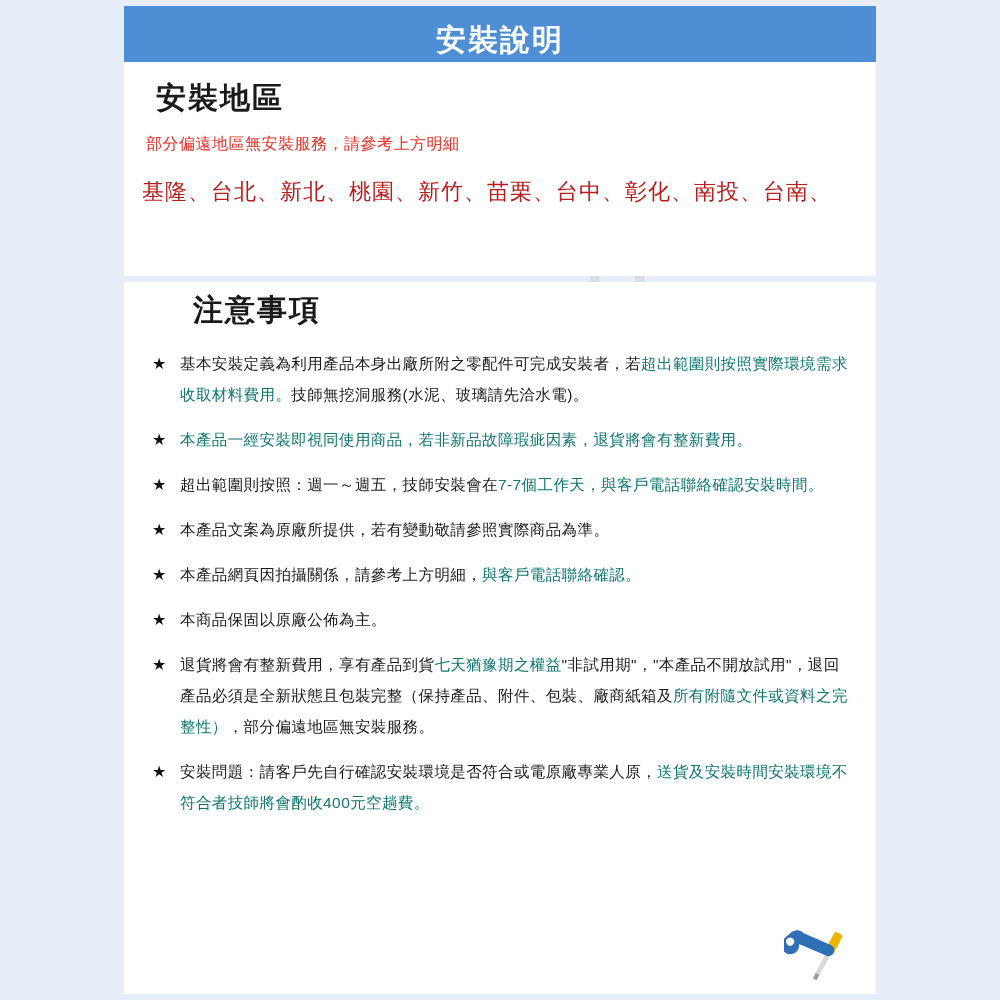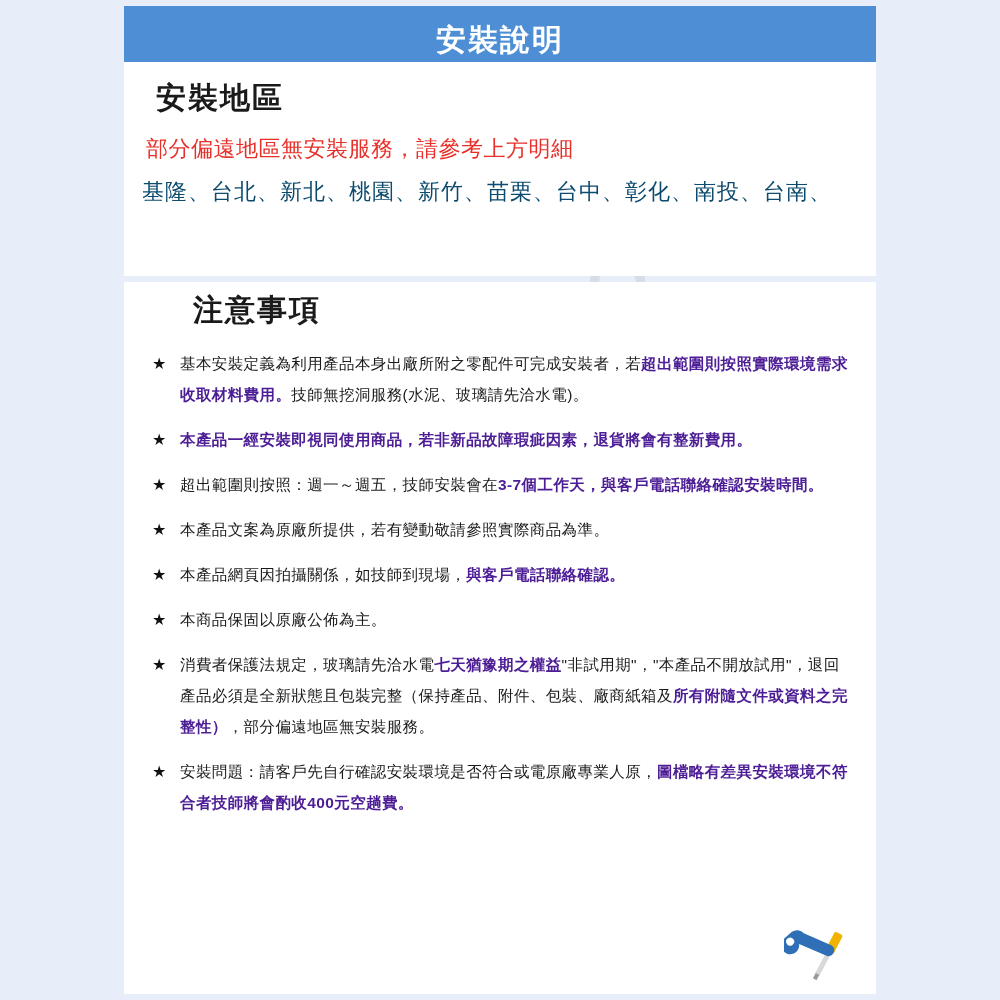--- a/index.html
+++ b/index.html
@@ -75,31 +75,31 @@
   }
   .area-title {
     position: absolute;
     left: 32px;
     top: 16px;
   }
   .area-warn {
     position: absolute;
     left: 22px;
     top: 72px;
-    font-size: 22px;
+    font-size: 16px;
     color: #e8302a;
     letter-spacing: 0.5px;
   }
   .area-list {
     position: absolute;
     left: 18px;
     top: 110px;
     width: 712px;
     font-size: 22px;
-    color: #0c4a6e;
+    color: #b91c1c;
     line-height: 40px;
     letter-spacing: 1px;
   }
   
   .logo {
     position: absolute;
     right: 18px;
     top: 12px;
     width: 190px;
     height: 84px;
@@ -130,22 +130,21 @@
     width: 28px;
     font-size: 16px;
     color: #111;
     line-height: 31px;
     text-align: left;
   }
   .note-text {
     flex: 1 1 auto;
   }
   .red {
-    color: #4c1d95;
-    font-weight: bold;
+    color: #0f766e;
   }
   
   .watermark {
     position: absolute;
     left: 180px;
     top: 150px;
     width: 640px;
     height: 700px;
     transform: rotate(-62deg);
     transform-origin: center center;
@@ -197,41 +196,41 @@
         <div class="note-item">
           <span class="star">★</span>
           <span class="note-text"><span>基本安裝定義為利用產品本身出廠所附之零配件可完成安裝者，若</span><span class="red">超出範圍則按照</span><span class="red">實際環境需求收取材料費用。</span><span>技師無挖洞服務(水泥、玻璃請先洽水電)。</span></span>
         </div>
         <div class="note-item">
           <span class="star">★</span>
           <span class="note-text"><span class="red">本產品一經安裝即視同使用商品，若非新品故障瑕疵因素，退貨將會有整新費用。</span></span>
         </div>
         <div class="note-item">
           <span class="star">★</span>
-          <span class="note-text"><span>超出範圍則按照：週一～週五，技師安裝會在</span><span class="red">3-7個工作天，與客戶電話聯絡確認</span><span class="red">安裝時間。</span></span>
+          <span class="note-text"><span>超出範圍則按照：週一～週五，技師安裝會在</span><span class="red">7-7個工作天，與客戶電話聯絡確認</span><span class="red">安裝時間。</span></span>
         </div>
         <div class="note-item">
           <span class="star">★</span>
           <span class="note-text"><span>本產品文案為原廠所提供，若有變動敬請參照實際商品為準。</span></span>
         </div>
         <div class="note-item">
           <span class="star">★</span>
-          <span class="note-text"><span>本產品網頁因拍攝關係，如技師到現場，</span><span class="red">與客戶電話聯絡確認。</span></span>
+          <span class="note-text"><span>本產品網頁因拍攝關係，請參考上方明細，</span><span class="red">與客戶電話聯絡確認。</span></span>
         </div>
         <div class="note-item">
           <span class="star">★</span>
           <span class="note-text"><span>本商品保固以原廠公佈為主。</span></span>
         </div>
         <div class="note-item">
           <span class="star">★</span>
-          <span class="note-text"><span>消費者保護法規定，玻璃請先洽水電</span><span class="red">七天猶豫期之權益</span><span>"非試用期"，"本產品不開放試用"，退回產品必須是全新狀態且包裝完整（保持產品、附件、包裝、廠商紙箱及</span><span class="red">所有附隨文件或資料之完整性）</span><span>，部分偏遠地區無安裝服務。</span></span>
-        </div>
-        <div class="note-item">
-          <span class="star">★</span>
-          <span class="note-text"><span>安裝問題：請客戶先自行確認安裝環境是否符合或電原廠專業人原，</span><span class="red">圖檔略有差異</span><span class="red">安裝環境不符合者技師將會酌收400元空趟費。</span></span>
+          <span class="note-text"><span>退貨將會有整新費用，享有產品到貨</span><span class="red">七天猶豫期之權益</span><span>"非試用期"，"本產品不開放試用"，退回產品必須是全新狀態且包裝完整（保持產品、附件、包裝、廠商紙箱及</span><span class="red">所有附隨文件或資料之完整性）</span><span>，部分偏遠地區無安裝服務。</span></span>
+        </div>
+        <div class="note-item">
+          <span class="star">★</span>
+          <span class="note-text"><span>安裝問題：請客戶先自行確認安裝環境是否符合或電原廠專業人原，</span><span class="red">送貨及安裝時間</span><span class="red">安裝環境不符合者技師將會酌收400元空趟費。</span></span>
         </div>
       </div>
 
     <div class="tool-icon">
       <svg viewBox="0 0 70 66" width="70" height="66" xmlns="http://www.w3.org/2000/svg">
 
         <g transform="rotate(28 35 33)">
           <rect x="40" y="8" width="9" height="22" rx="2" fill="#f0b400"></rect>
           <rect x="42" y="29" width="5" height="26" fill="#d9d9d9"></rect>
           <rect x="42.5" y="54" width="4" height="6" fill="#9a9a9a"></rect>

